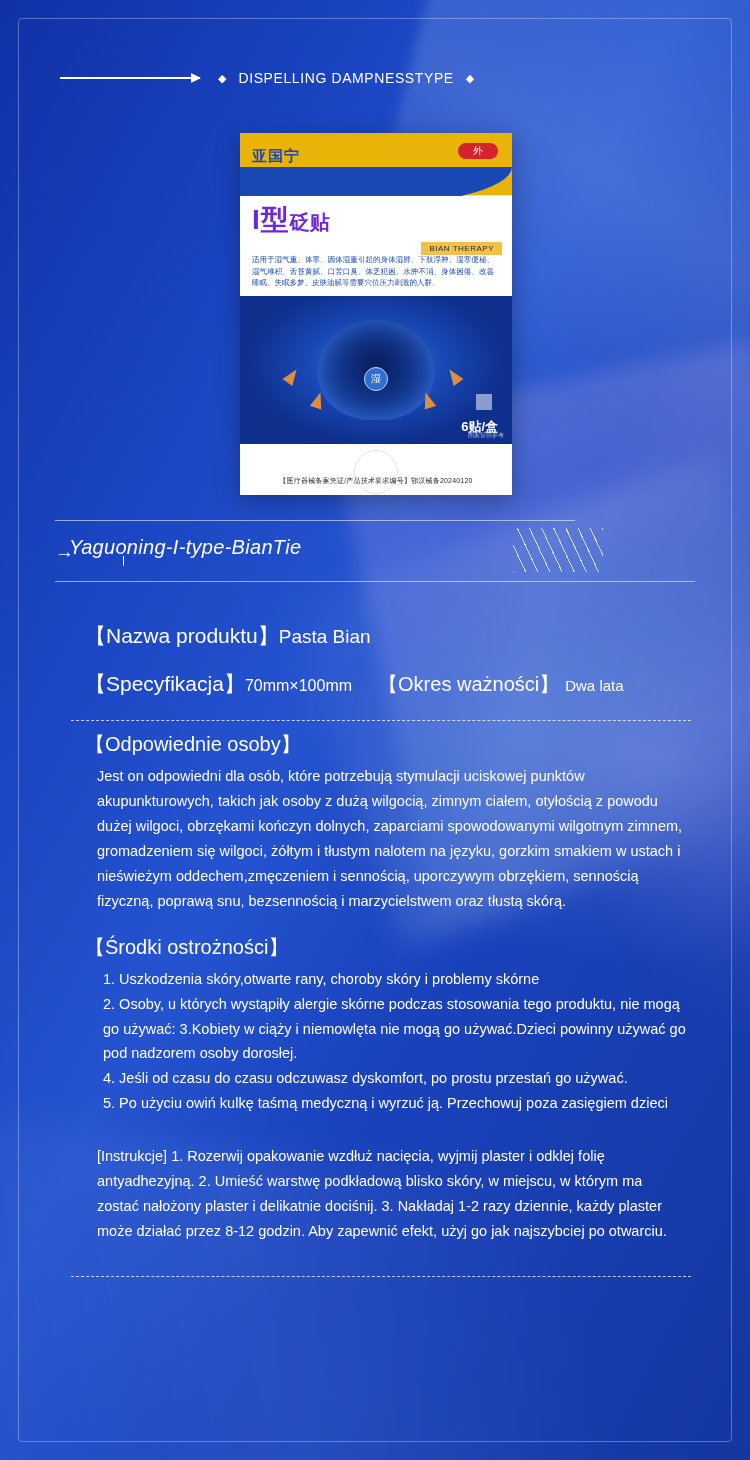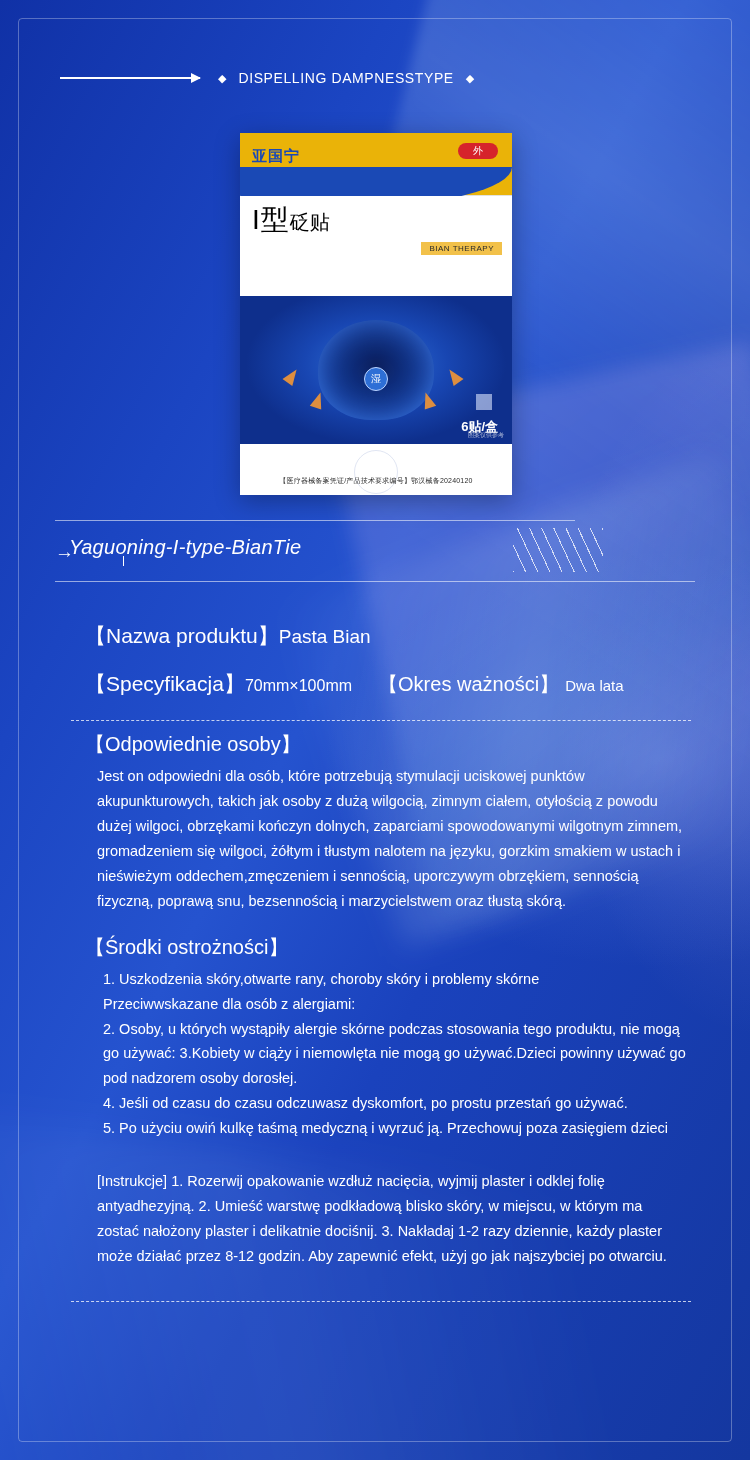--- a/index.html
+++ b/index.html
@@ -144,23 +144,23 @@
     border-radius: 0 0 60% 10% / 0 0 100% 30%;
   }
   .pb-mid {
     position: relative;
     height: 100px;
     background: #ffffff;
     padding: 10px 12px 0 12px;
     box-sizing: border-box;
   }
   .pb-title {
-    color: #000000;
+    color: #6d28d9;
     font-size: 28px;
-    font-weight: normal;
+    font-weight: bold;
     line-height: 1;
     letter-spacing: 1px;
   }
   .pb-title small {
     font-size: 20px;
     letter-spacing: 0;
   }
   .pb-badge {
     position: absolute;
     right: 10px; top: 46px;
@@ -385,20 +385,21 @@
     <div class="pb-top">
       <div class="pb-wave"></div>
       <div class="pb-brand">亚国宁</div>
       <div class="pb-ext">外</div>
     </div>
     <div class="pb-mid">
       <div class="pb-title">
         <span>I</span><span>型</span><small>砭贴</small>
       </div>
       <div class="pb-badge">BIAN THERAPY</div>
+      <div class="pb-desc">适用于湿气重、体寒、因体湿重引起的身体湿胖、下肢浮肿、湿寒便秘、湿气堆积、舌苔黄腻、口苦口臭、体乏犯困、水肿不消、身体困倦、改善睡眠、失眠多梦、皮肤油腻等需要穴位压力刺激的人群。</div>
     </div>
     <div class="pb-img">
       <div class="pb-knee"></div>
       <div class="pb-arrow a1"></div>
       <div class="pb-arrow a2"></div>
       <div class="pb-arrow a3"></div>
       <div class="pb-arrow a4"></div>
       <div class="pb-dot">湿</div>
       <div class="pb-square"></div>
       <div class="pb-imgnote">图案仅供参考</div>
@@ -435,21 +436,20 @@
     <div class="dashed"></div>
 
     <div class="sect-title">【Odpowiednie osoby】</div>
     <div class="para">Jest on odpowiedni dla osób, które potrzebują stymulacji uciskowej punktów akupunkturowych, takich jak osoby z dużą wilgocią, zimnym ciałem, otyłością z powodu dużej wilgoci, obrzękami kończyn dolnych, zaparciami spowodowanymi wilgotnym zimnem, gromadzeniem się wilgoci, żółtym i tłustym nalotem na języku, gorzkim smakiem w ustach i nieświeżym oddechem,zmęczeniem i sennością, uporczywym obrzękiem, sennością fizyczną, poprawą snu, bezsennością i marzycielstwem oraz tłustą skórą.</div>
 
     <div class="gap-md"></div>
 
     <div class="sect-title">【Środki ostrożności】</div>
     <div class="list">
       <div>1. Uszkodzenia skóry,otwarte rany, choroby skóry i problemy skórne</div>
-      <div> Przeciwwskazane dla osób z alergiami:</div>
       <div>2. Osoby, u których wystąpiły alergie skórne podczas stosowania tego produktu, nie mogą go używać: 3.Kobiety w ciąży i niemowlęta nie mogą go używać.Dzieci powinny używać go pod nadzorem osoby dorosłej.</div>
       <div>4. Jeśli od czasu do czasu odczuwasz dyskomfort, po prostu przestań go używać.</div>
       <div>5. Po użyciu owiń kulkę taśmą medyczną i wyrzuć ją. Przechowuj poza zasięgiem dzieci</div>
     </div>
 
     <div class="gap-lg"></div>
 
     <div class="instr">[Instrukcje] 1. Rozerwij opakowanie wzdłuż nacięcia, wyjmij plaster i odklej folię antyadhezyjną. 2. Umieść warstwę podkładową blisko skóry, w miejscu, w którym ma zostać nałożony plaster i delikatnie dociśnij. 3. Nakładaj 1-2 razy dziennie, każdy plaster może działać przez 8-12 godzin. Aby zapewnić efekt, użyj go jak najszybciej po otwarciu.</div>
 
     <div class="gap-md"></div>

